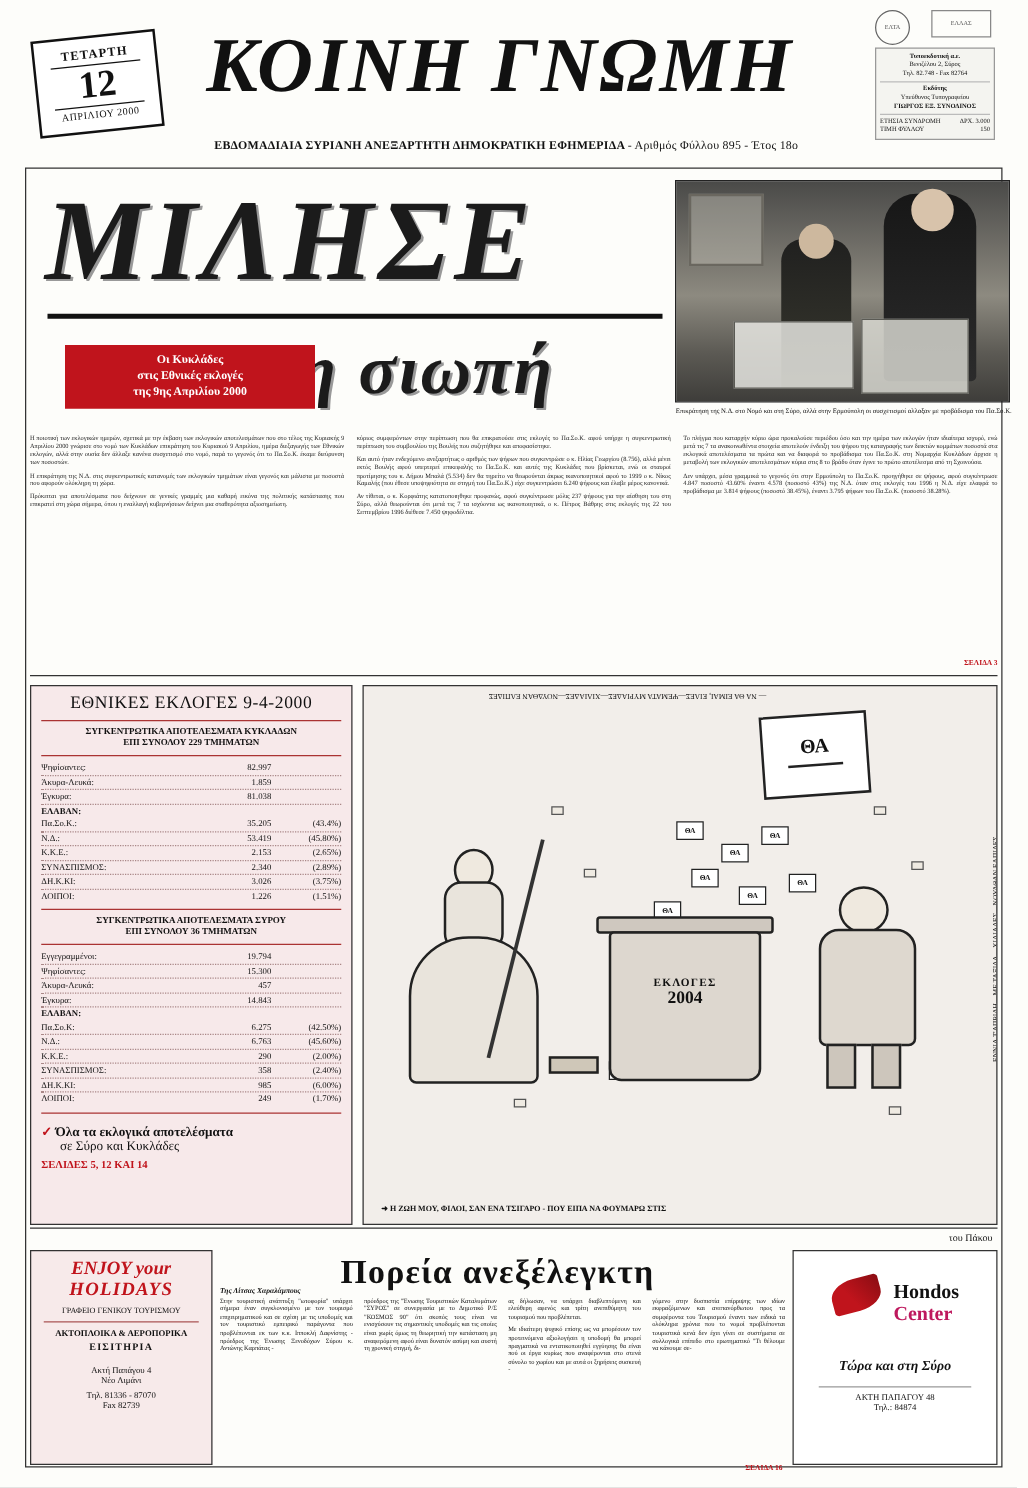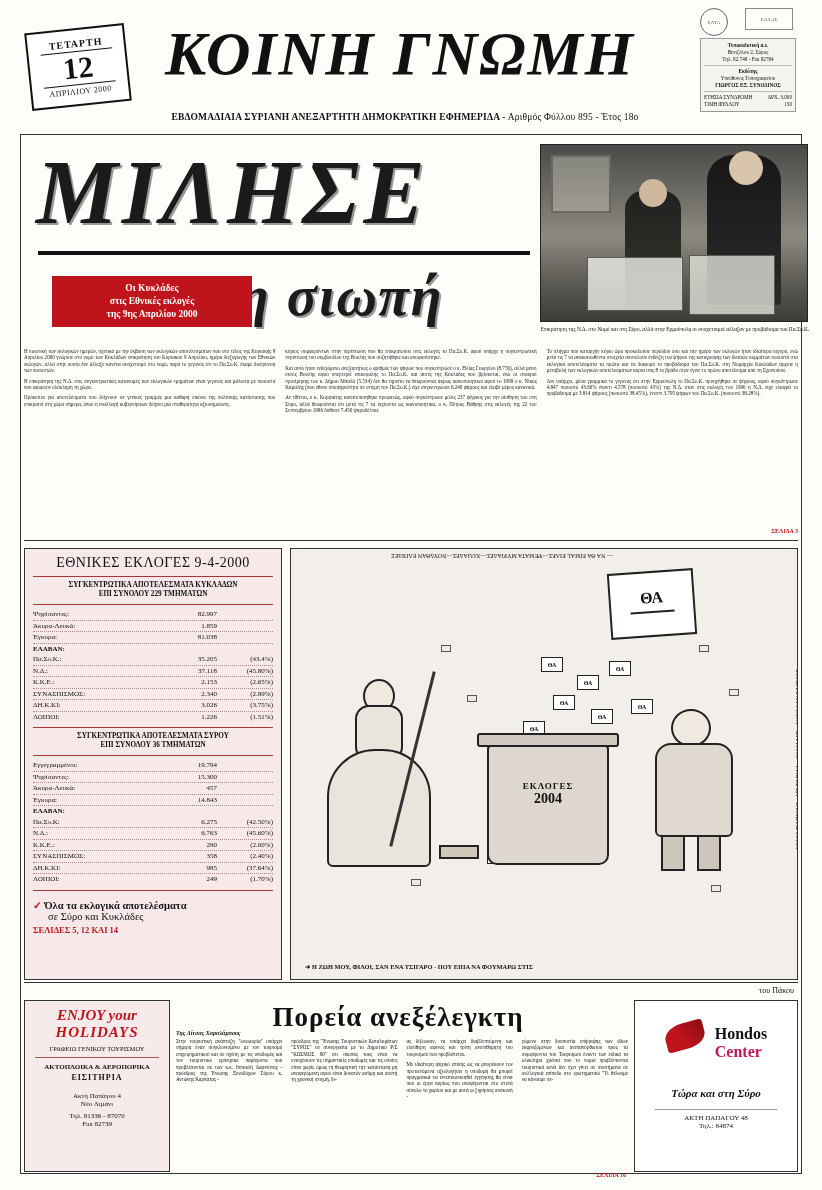--- a/index.html
+++ b/index.html
@@ -374,21 +374,21 @@
         <span class="v1"></span>
         <span class="v2"></span>
       </div>
       <div class="rrow dotline">
         <span class="nm">Πα.Σο.Κ.:</span>
         <span class="v1">35.205</span>
         <span class="v2">(43.4%)</span>
       </div>
       <div class="rrow dotline">
         <span class="nm">Ν.Δ.:</span>
-        <span class="v1">37.118</span>
+        <span class="v1">53.419</span>
         <span class="v2">(45.80%)</span>
       </div>
       <div class="rrow dotline">
         <span class="nm">Κ.Κ.Ε.:</span>
         <span class="v1">2.153</span>
         <span class="v2">(2.65%)</span>
       </div>
       <div class="rrow dotline">
         <span class="nm">ΣΥΝΑΣΠΙΣΜΟΣ:</span>
         <span class="v1">2.340</span>
@@ -453,21 +453,21 @@
         <span class="v2">(2.00%)</span>
       </div>
       <div class="rrow dotline">
         <span class="nm">ΣΥΝΑΣΠΙΣΜΟΣ:</span>
         <span class="v1">358</span>
         <span class="v2">(2.40%)</span>
       </div>
       <div class="rrow dotline">
         <span class="nm">ΔΗ.Κ.ΚΙ:</span>
         <span class="v1">985</span>
-        <span class="v2">(37.64%)</span>
+        <span class="v2">(6.00%)</span>
       </div>
       <div class="rrow">
         <span class="nm">ΛΟΙΠΟΙ:</span>
         <span class="v1">249</span>
         <span class="v2">(1.70%)</span>
       </div>
     </div>
 
     <div class="sep"></div>
     <div class="foot">

